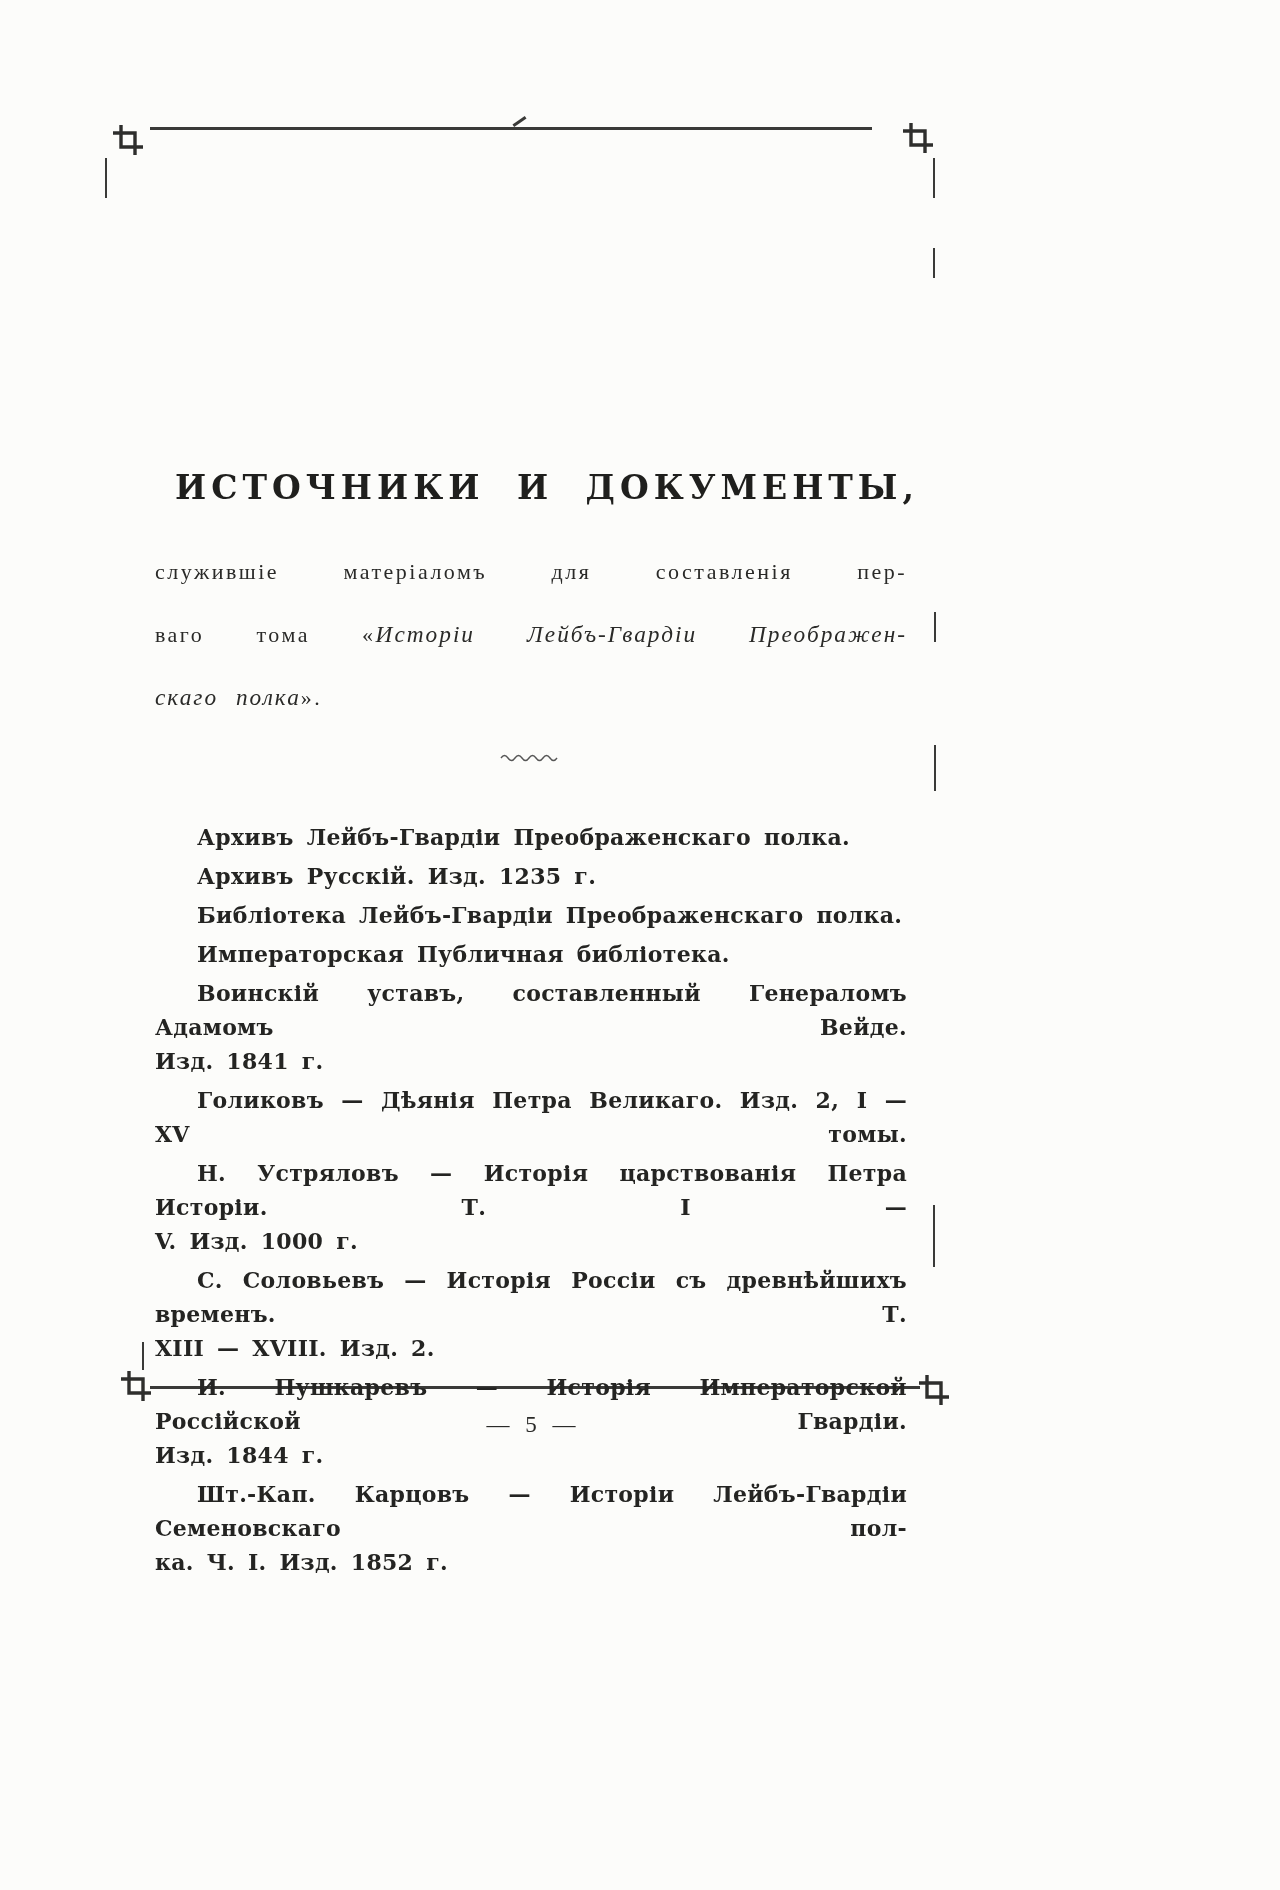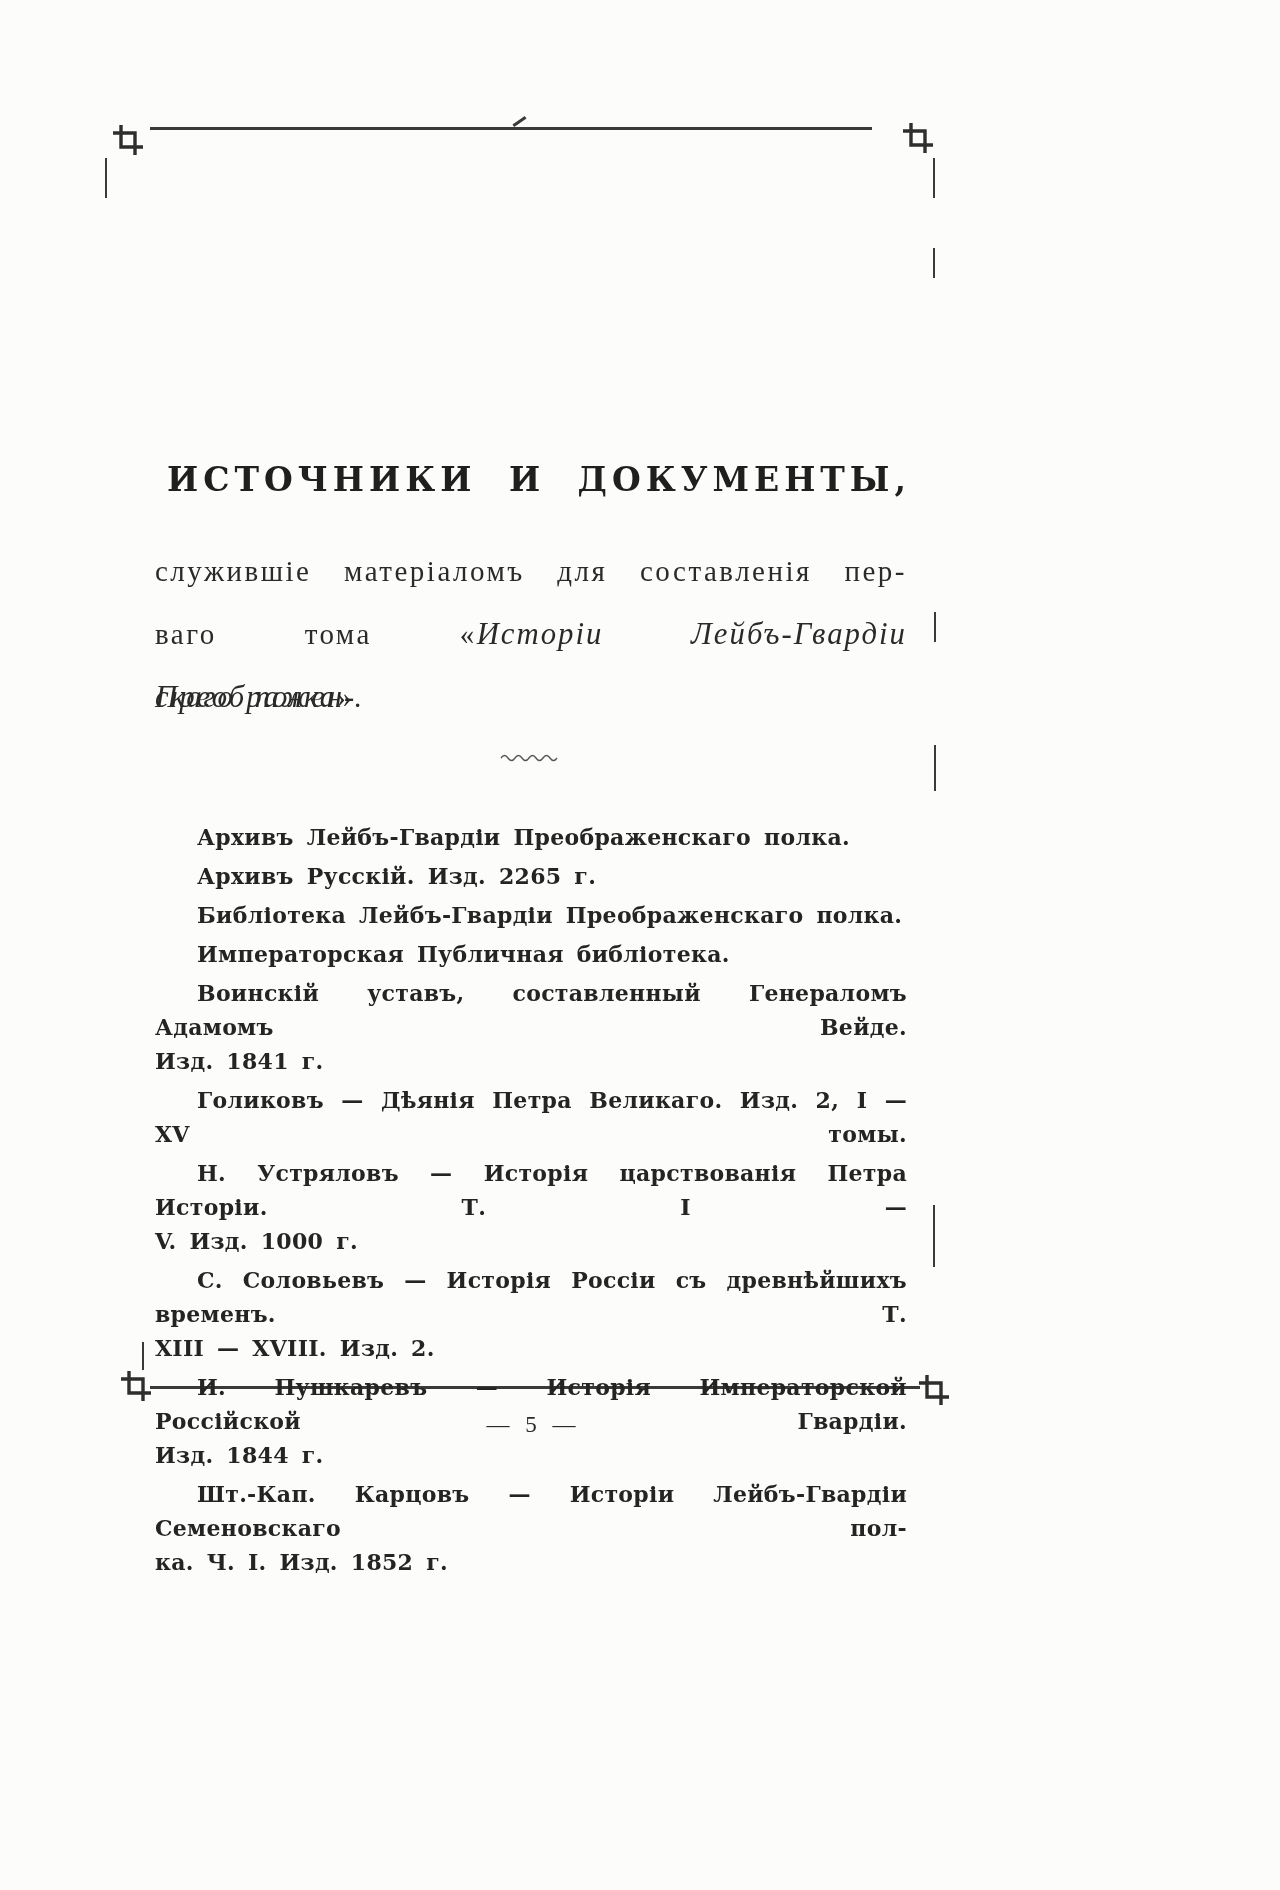--- a/index.html
+++ b/index.html
@@ -30,29 +30,29 @@
   .vf-bl{left:142px;top:1342px;height:28px;}
   .orn{position:absolute;width:36px;height:36px;color:#2e2e2c;}
   .orn svg{display:block;width:100%;height:100%;}
   .orn-tl{left:110px;top:122px;}
   .orn-tr{left:900px;top:120px;}
   .orn-bl{left:118px;top:1368px;}
   .orn-br{left:916px;top:1372px;}
   
   .title{
     position:absolute;left:155px;top:452px;width:752px;
-    margin:8px;text-align:center;
+    margin:16px;text-align:center;
     font-family:"DejaVu Serif", serif;
     font-weight:700;font-size:33px;
     letter-spacing:5px;word-spacing:16px;
     color:#1f1f1d;
   }
   .subtitle{
     position:absolute;left:155px;top:540px;width:752px;
-    font-size:29px;color:#2a2a28;
+    font-size:22px;color:#2a2a28;
     letter-spacing:2.5px;word-spacing:10px;
   }
   .s-line{height:63px;line-height:63px;white-space:nowrap;}
   .jline{text-align:justify;text-align-last:justify;white-space:normal;}
   .center{}
   .fancy{font-style:italic;font-size:1.06em;letter-spacing:2px;}
   .squiggle{
     position:absolute;left:155px;top:748px;width:752px;
     text-align:center;color:#555;
   }
@@ -135,21 +135,21 @@
     <svg width="64" height="12" viewBox="0 0 64 12">
       <path d="M2 6 q3.5 -5 7 0 t7 0 t7 0 t7 0 t7 0 t7 0 t7 0 t7 0" fill="none" stroke="currentColor" stroke-width="1.4"></path>
     </svg>
   </div>
 
   <div class="entries" id="entries">
       <div class="entry">
         <div class="eline first">Архивъ Лейбъ-Гвардіи Преображенскаго полка.</div>
       </div>
       <div class="entry">
-        <div class="eline first">Архивъ Русскій. Изд. 2265 г.</div>
+        <div class="eline first">Архивъ Русскій. Изд. 1235 г.</div>
       </div>
       <div class="entry">
         <div class="eline first">Библіотека Лейбъ-Гвардіи Преображенскаго полка.</div>
       </div>
       <div class="entry">
         <div class="eline first">Императорская Публичная библіотека.</div>
       </div>
       <div class="entry">
         <div class="eline first jline">Воинскій уставъ, составленный Генераломъ Адамомъ Вейде.</div>
         <div class="eline">Изд. 1841 г.</div>

